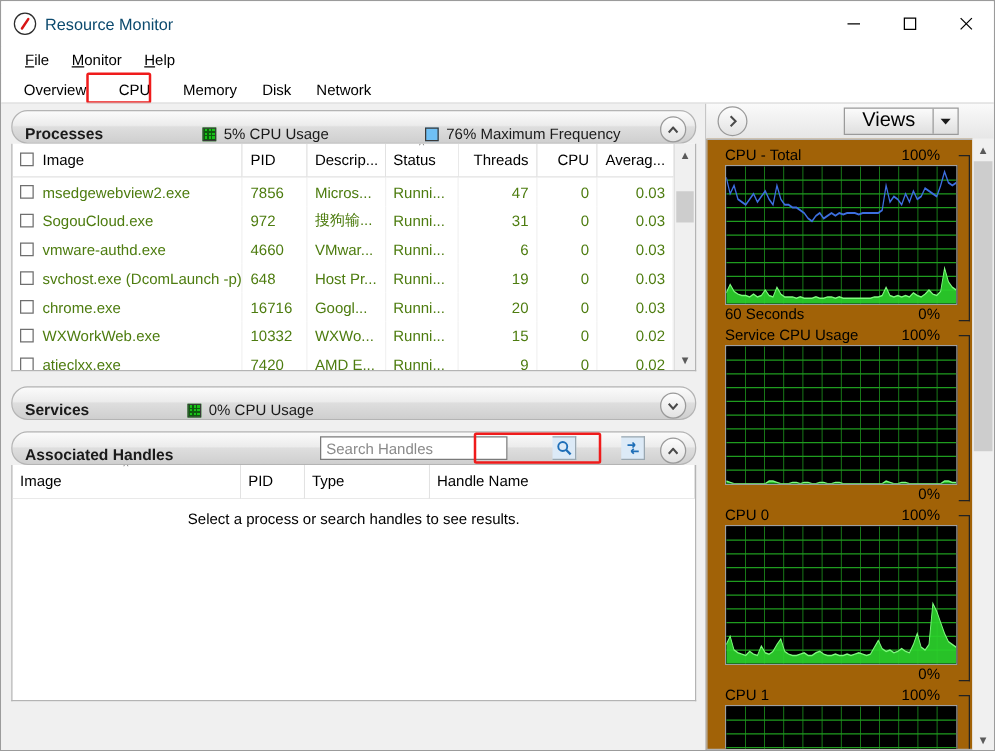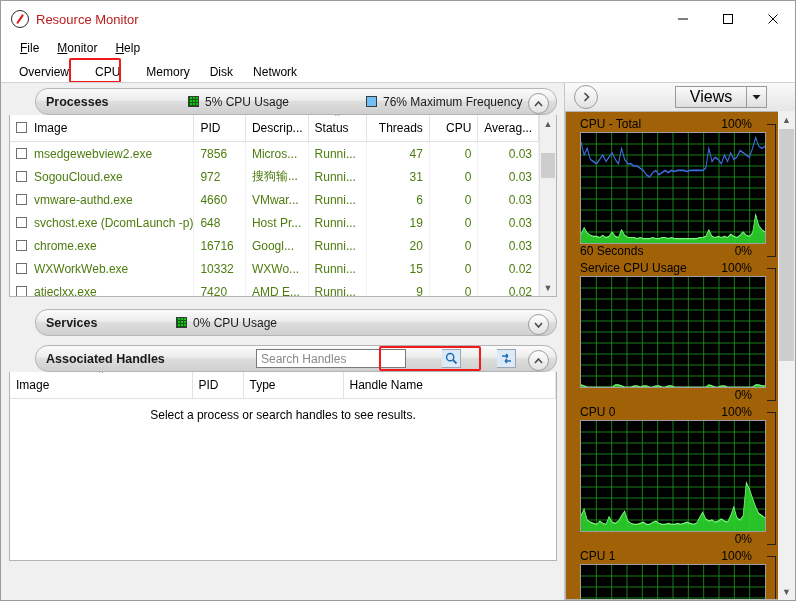--- a/index.html
+++ b/index.html
@@ -9,21 +9,21 @@
     font-size:12px;color:#000;background:#f0f0f0;
     -webkit-font-smoothing:antialiased;
   }
   .window{position:relative;width:796px;height:601px;background:#fff;border:1px solid #9b9b9b;box-sizing:border-box;}
 
   
   .titlebar{height:36px;background:#fff;display:flex;align-items:center;position:relative;}
   .app-icon{width:18px;height:18px;margin-left:10px;margin-right:7px;position:relative;flex:none;}
   .app-icon .ring{position:absolute;inset:0;border:1.6px solid #2b2b2b;border-radius:50%;box-sizing:border-box;background:#fff;}
   .app-icon .needle{position:absolute;left:50%;top:50%;width:1.8px;height:11px;background:#d81414;transform:translate(-50%,-50%) rotate(34deg);border-radius:1px;}
-  .app-title{font-size:13px;color:#b91c1c;}
+  .app-title{font-size:13px;color:#0c4a6e;}
   .wincontrols{position:absolute;right:0;top:0;height:36px;display:flex;}
   .wc{width:45px;height:36px;display:flex;align-items:center;justify-content:center;cursor:default;}
   .wc svg{display:block;}
 
   
   .menubar{height:22px;display:flex;align-items:center;padding-left:10px;background:#fff;}
   .menu-item{font-size:12px;padding:2px 9px;cursor:default;}
   .menu-item u{text-decoration:underline;}
 
   
@@ -36,21 +36,21 @@
   
   .body-area{position:absolute;left:0;right:0;top:82px;bottom:0;display:flex;background:#f0f0f0;}
   .left-pane{position:relative;width:563px;flex:none;background:#f0f0f0;overflow:hidden;}
   .right-pane{position:relative;flex:1;background:#f0f0f0;border-left:1px solid #c6c6c6;overflow:hidden;}
 
   
   .sec-head{
     height:27px;position:relative;
     background:linear-gradient(to bottom,#fbfbfb 0%,#ececec 45%,#dedede 50%,#cfcfcf 100%);
     border:1px solid #b4b4b4;border-radius:13px;box-sizing:border-box;
-    display:flex;align-items:center;margin-left:26px;
+    display:flex;align-items:flex-end;
   }
   .sec-title{font-weight:bold;font-size:12.5px;margin-left:10px;color:#1a1a1a;}
   .sec-stat{display:flex;align-items:center;font-size:12px;color:#1a1a1a;position:absolute;}
   .sq{width:11px;height:11px;margin-right:6px;border:1px solid #3a3a3a;box-sizing:border-box;flex:none;}
   .sq.green{background:
       repeating-linear-gradient(0deg,#0d5c0d 0 1px,transparent 1px 3px),
       repeating-linear-gradient(90deg,#0d5c0d 0 1px,transparent 1px 3px),
       #17c217;}
   .sq.blue{background:#6fc0f5;}
   .chev{

